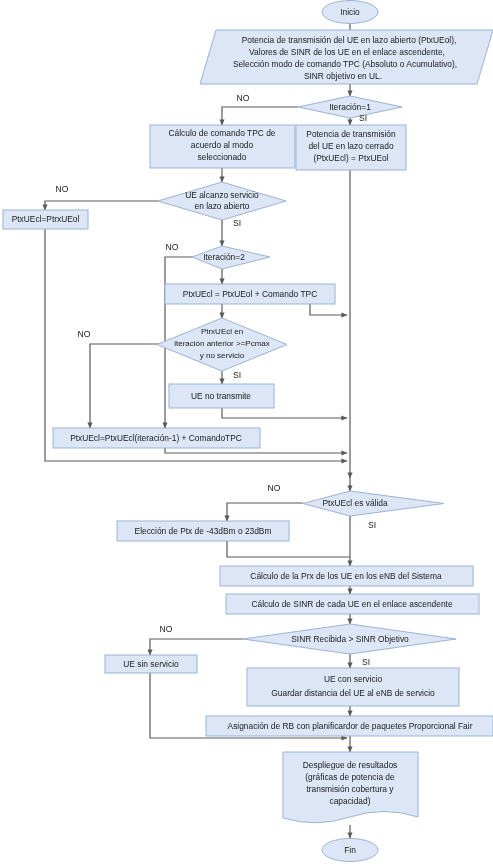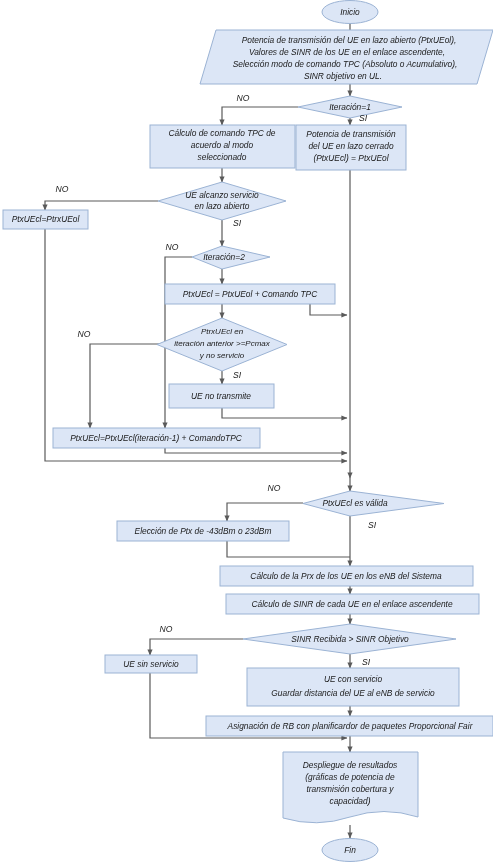--- a/index.html
+++ b/index.html
@@ -10,21 +10,20 @@
   body {
     width: 493px;
     height: 864px;
     font-family: "Liberation Sans", sans-serif;
     overflow: hidden;
   }
   #flow-root {
     position: relative;
     width: 493px;
     height: 776px;
-    font-style: italic;
   }
   svg.flow {
     position: absolute;
     top: 0;
     left: 0;
     width: 493px;
     height: 864px;
   }
   .node-shape {
     fill: #dce6f6;

